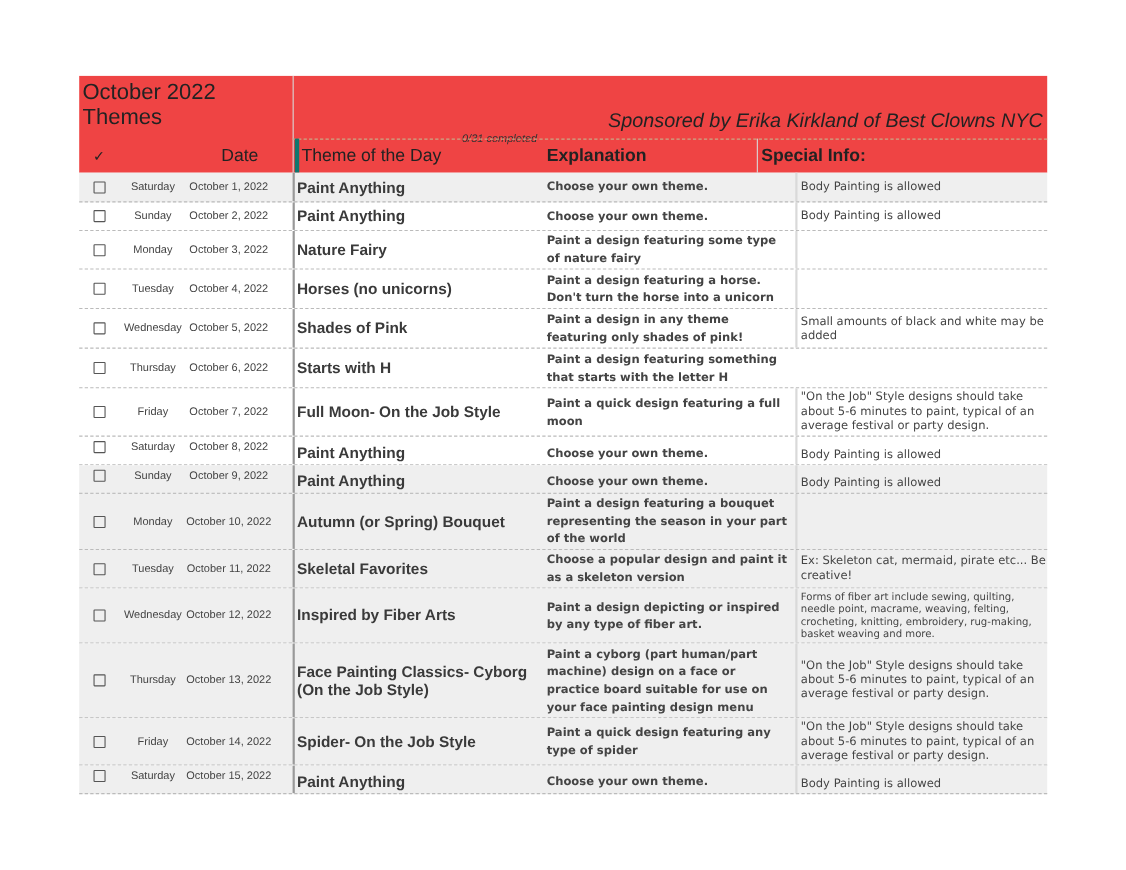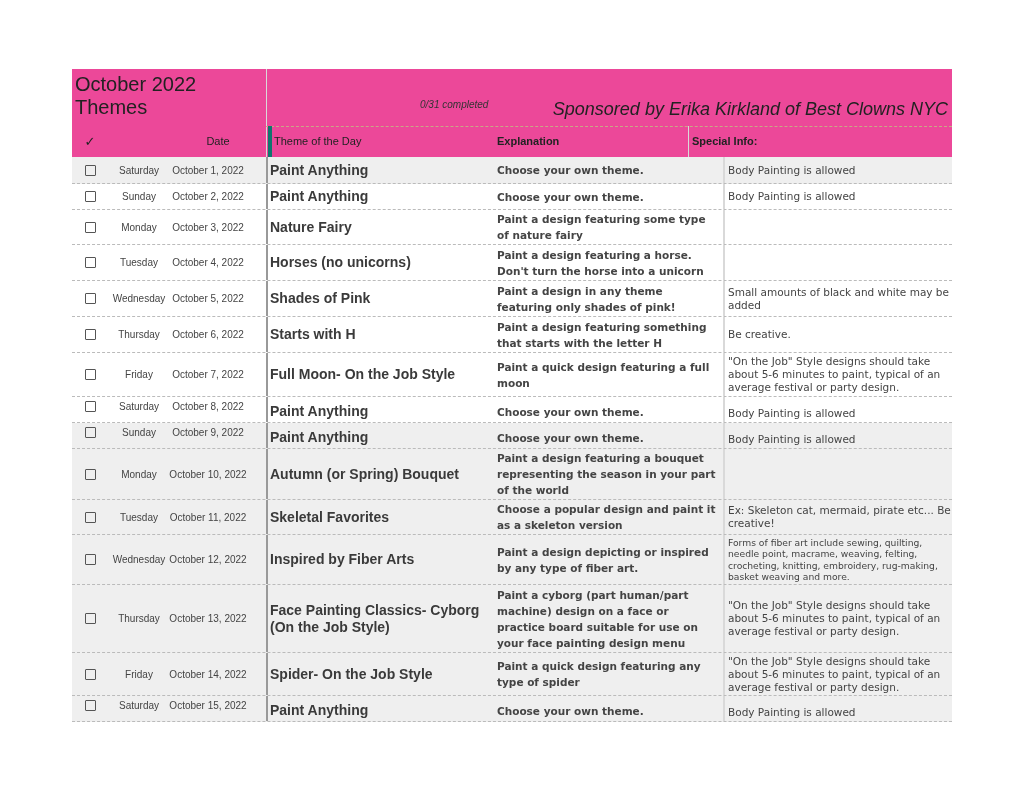--- a/index.html
+++ b/index.html
@@ -1,24 +1,24 @@
 <!DOCTYPE html>
 <html><head>
 <meta charset="utf-8">
 <style>
   html, body { margin: 0; padding: 0; background: #ffffff; }
   body { width: 1024px; height: 791px; position: relative; overflow: hidden; font-family: "Liberation Sans", sans-serif; color: #333; }
   .sheet { position: absolute; left: 72px; top: 69px; width: 880px; }
-  .hdr { position: relative; height: 88px; background: #ec4899; }
+  .hdr { position: relative; height: 88px; background: #ef4444; }
   .title { position: absolute; left: 3px; top: 4px; font-size: 20px; line-height: 23px; color: #222; }
   .vdiv-top { position: absolute; left: 194px; top: 0; height: 88px; border-left: 1px solid #d9d9d9; }
-  .progress { position: absolute; left: 348px; top: 30px; font-size: 10px; font-style: italic; color: #333; }
+  .progress { position: absolute; left: 348px; top: 52px; font-size: 10px; font-style: italic; color: #333; }
   .sponsor { position: absolute; right: 4px; top: 30px; font-size: 18px; font-style: italic; color: #222; }
   .hdr-line { position: absolute; left: 194px; right: 0; top: 57px; border-top: 1px dashed #c9a885; }
-  .colhead { position: absolute; top: 57px; height: 31px; font-size: 11px; line-height: 31px; color: #222; }
+  .colhead { position: absolute; top: 57px; height: 31px; font-size: 16px; line-height: 31px; color: #222; }
   .ch-check { left: 0; width: 36px; text-align: center; font-size: 13px; }
   .ch-date { left: 98px; width: 96px; text-align: center; }
   .ch-theme { left: 196px; width: 226px; padding-left: 0; border-left: 4px solid #0f766e; padding-left: 2px; }
   .ch-expl { left: 425px; width: 226px; font-weight: bold; }
   .ch-spec { left: 616px; width: 225px; font-weight: bold; border-left: 1px solid #d9d9d9; padding-left: 3px; }
   .rows { position: relative; }
   .row { position: relative; border-bottom: 1px dashed #bbb; box-sizing: border-box; }
   .row.gray { background: #efefef; }
   .cell { position: absolute; top: 0; bottom: 0; display: flex; align-items: center; box-sizing: border-box; }
   .c-check { left: 0; width: 36px; justify-content: center; }
@@ -104,21 +104,20 @@
         <div class="cell c-spec">Small amounts of black and white may be added</div>
       </div>
       <div class="row" style="height: 36px;">
         <div class="cell c-check">
           <div class="cbox" role="checkbox"></div>
         </div>
         <div class="cell c-day">Thursday</div>
         <div class="cell c-date">October 6, 2022</div>
         <div class="cell c-theme">Starts with H</div>
         <div class="cell c-expl">Paint a design featuring something that starts with the letter H</div>
-        <div class="cell c-spec">Be creative.</div>
       </div>
       <div class="row" style="height: 44px;">
         <div class="cell c-check">
           <div class="cbox" role="checkbox"></div>
         </div>
         <div class="cell c-day">Friday</div>
         <div class="cell c-date">October 7, 2022</div>
         <div class="cell c-theme">Full Moon- On the Job Style</div>
         <div class="cell c-expl">Paint a quick design featuring a full moon</div>
         <div class="cell c-spec">"On the Job" Style designs should take about 5-6 minutes to paint, typical of an average festival or party design.</div>

